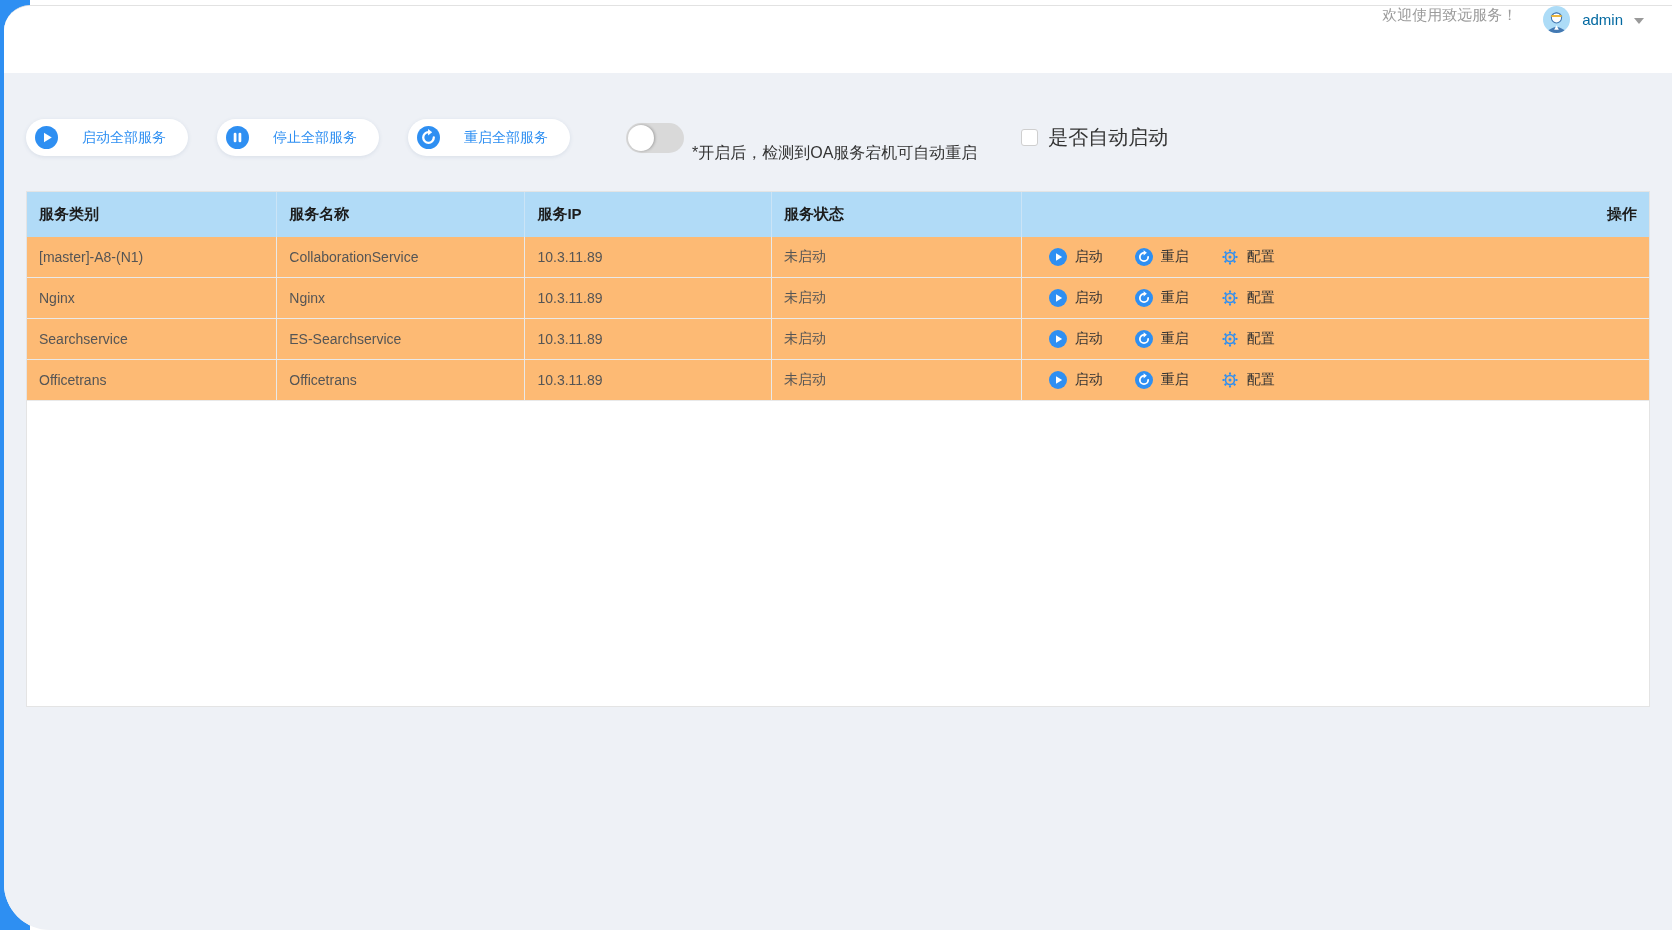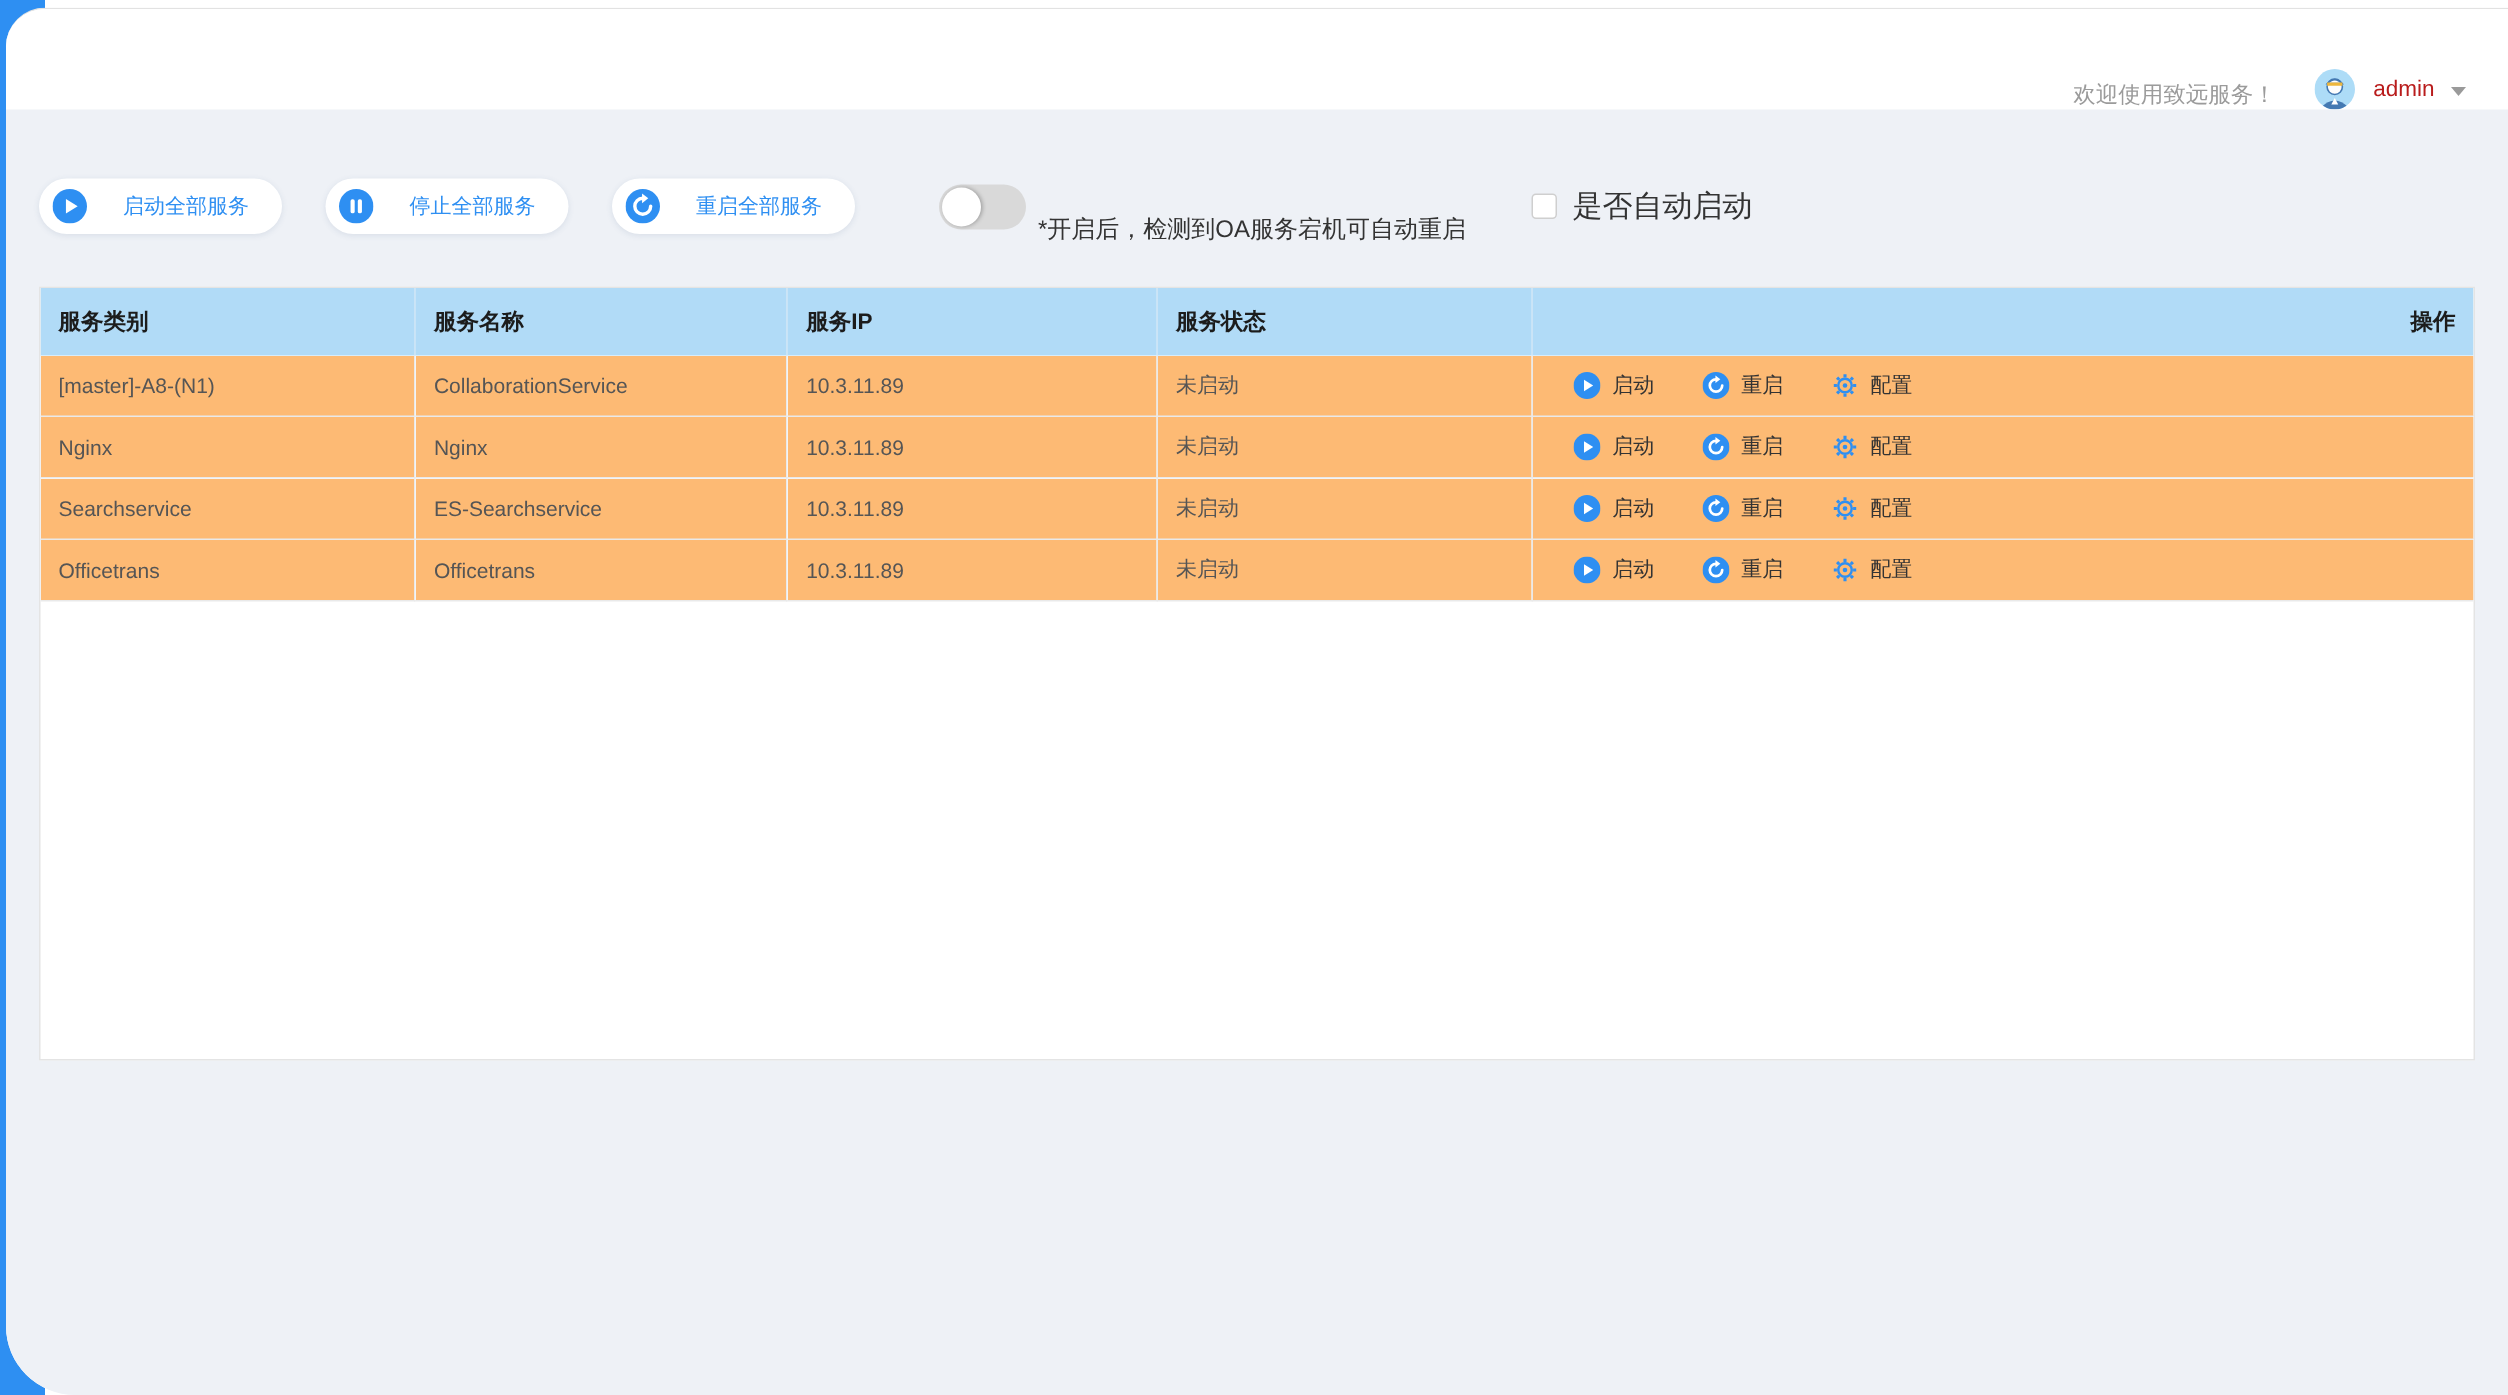--- a/index.html
+++ b/index.html
@@ -24,27 +24,27 @@
     background:#fff;
     border-top:1px solid #e2e2e2;
     border-top-left-radius:26px;
     border-bottom-left-radius:46px;
     overflow:hidden;
     display:flex;flex-direction:column;
   }
   
   .header{
     height:67px;flex:none;background:#fff;
-    display:flex;align-items:flex-end;justify-content:flex-end;
+    display:flex;align-items:flex-start;justify-content:flex-end;
     padding-right:28px;
   }
   .welcome{color:#9b9b9b;font-size:15px;margin-right:26px;}
   .user-menu{display:flex;align-items:center;cursor:pointer;}
   .avatar-svg{width:27px;height:27px;display:block;}
-  .username{color:#b91c1c;font-size:15px;margin-left:12px;}
+  .username{color:#0369a1;font-size:15px;margin-left:12px;}
   .caret{
     width:0;height:0;margin-left:11px;margin-top:2px;
     border-left:5px solid transparent;border-right:5px solid transparent;
     border-top:6px solid #9a9a9a;
   }
   
   .content{
     flex:1;background:var(--content-bg);
     padding:38px 22px 0 22px;
     overflow:hidden;

